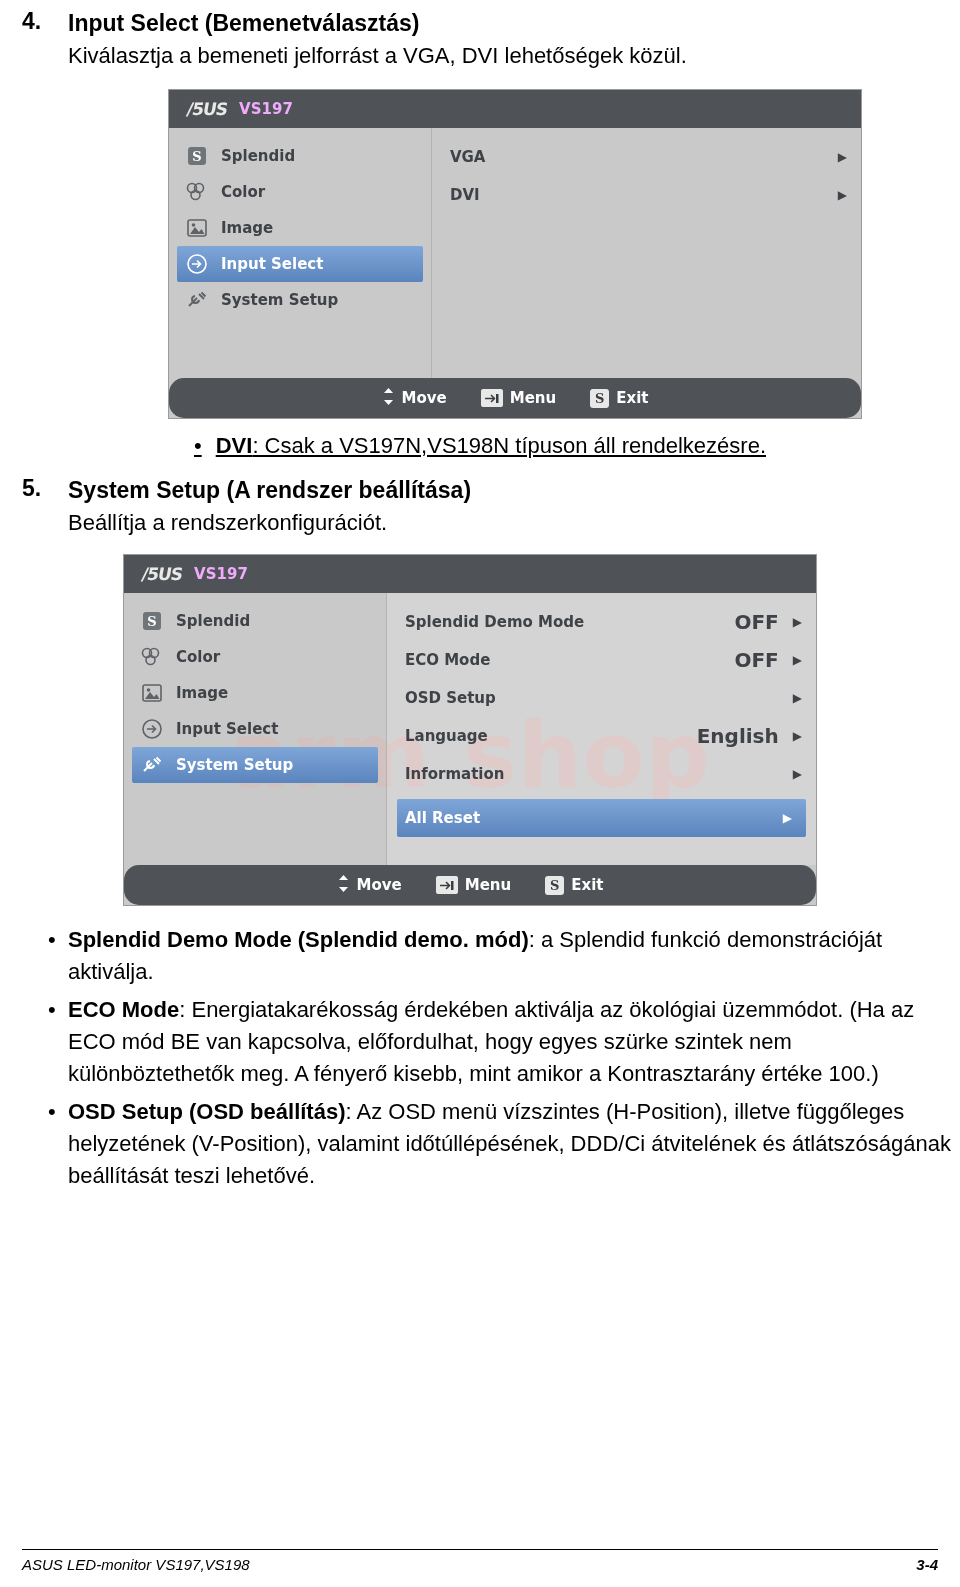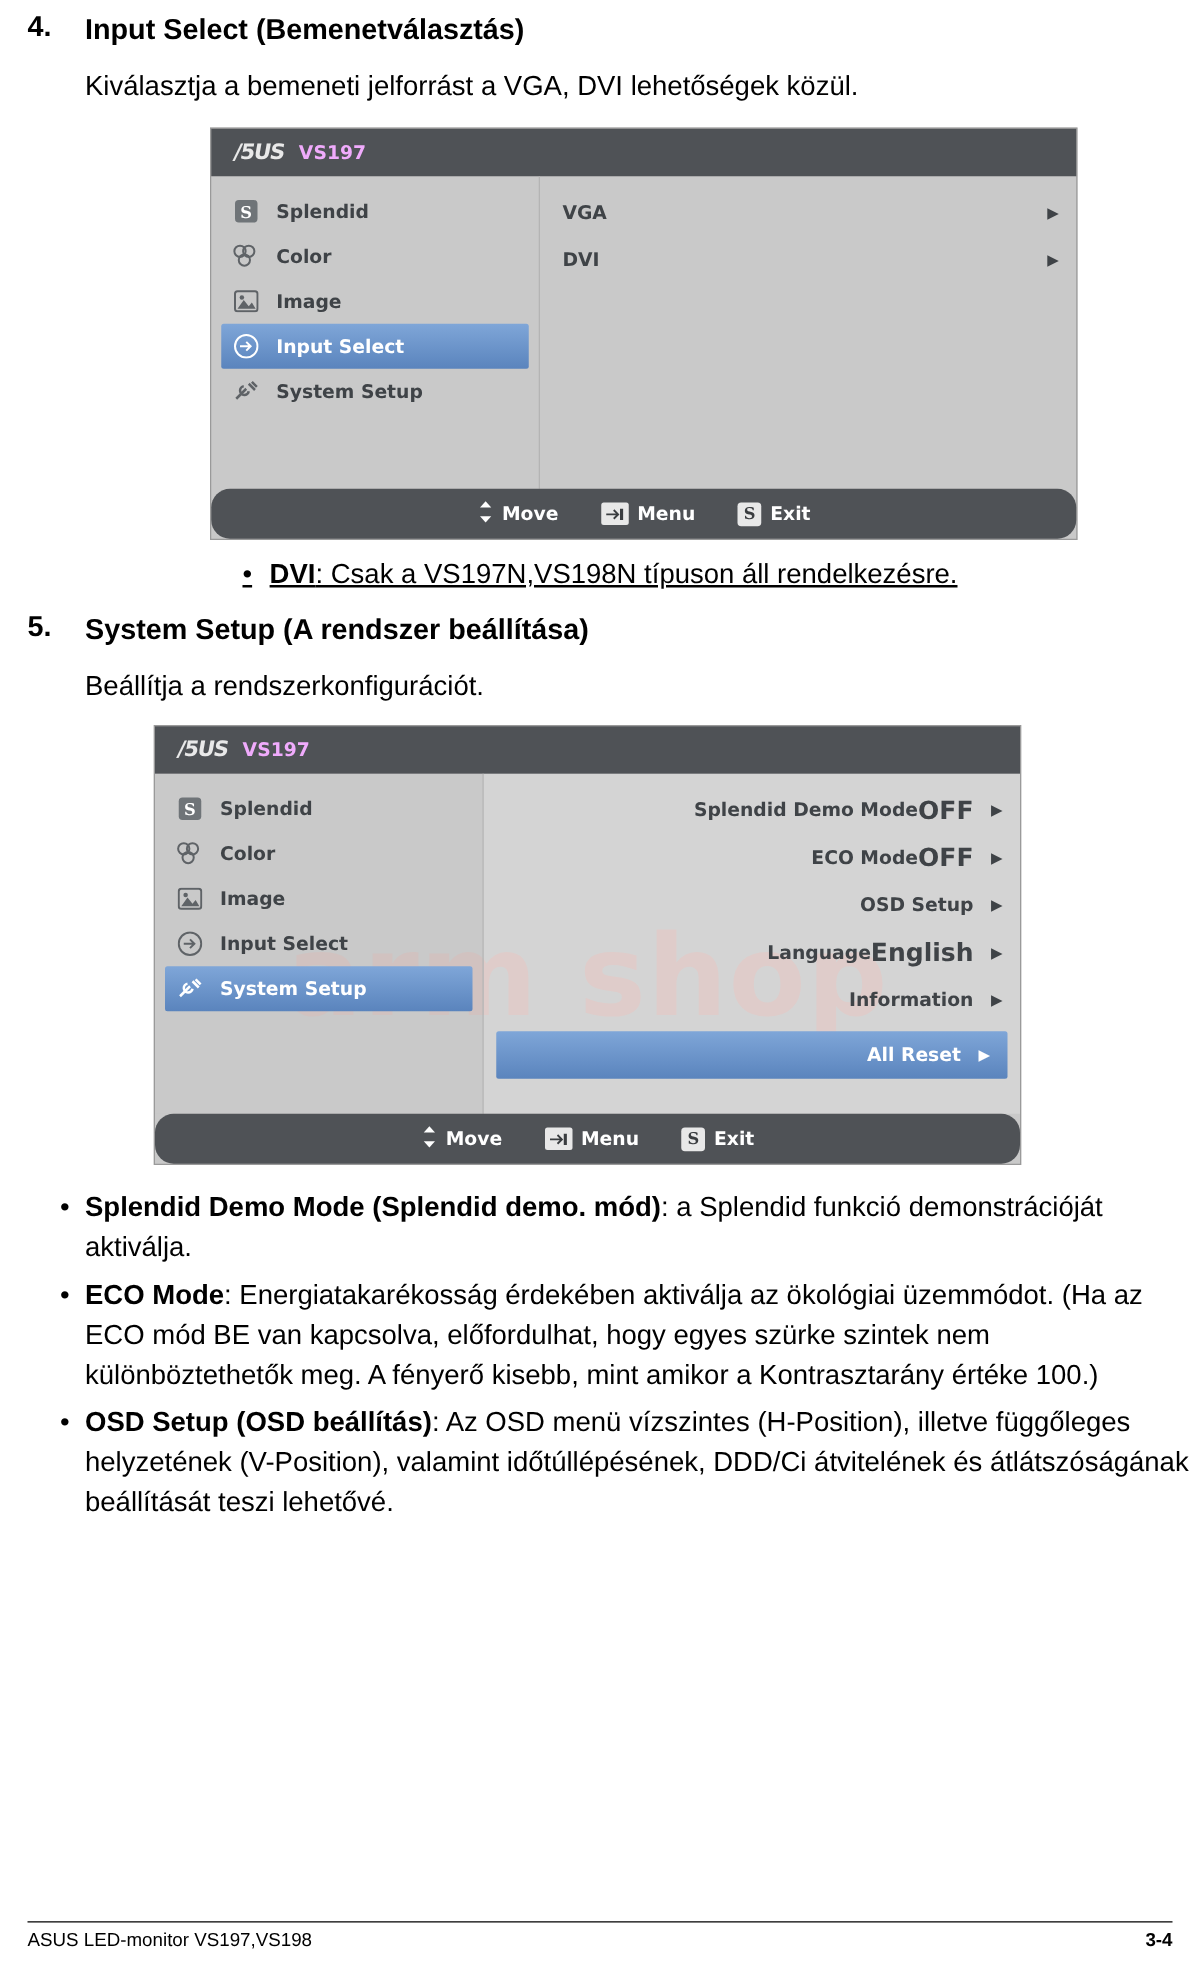--- a/index.html
+++ b/index.html
@@ -34,21 +34,21 @@
     font-size: 23px;
   }
   .sec-title {
     font-weight: bold;
     font-size: 23px;
     line-height: 30px;
   }
   .sec-desc {
     font-size: 22px;
     line-height: 31px;
-    margin-top: 15px;
+    margin-top: 2px;
   }
 
   
   .osd {
     position: relative;
     font-family: "DejaVu Sans", sans-serif;
     background: #c9c9c9;
     border: 1px solid #9a9a9a;
   }
   .osd-title {
@@ -211,22 +211,23 @@
     text-align: center;
     font-size: 22px;
     margin-top: 8px;
     position: relative;
   }
 
   
   .footer {
     position: absolute;
     left: 0; right: 0;
-    bottom: 34px;
+    bottom: 22px;
     padding: 0 22px;
+    font-style: italic;
   }
   .footer-line {
     border-top: 1.5px solid #000;
     padding-top: 6px;
     display: flex;
     justify-content: space-between;
     font-size: 15px;
   }
   .footer-line .pg { font-weight: bold; }
 </style>
@@ -406,21 +407,21 @@
           <span class="osd-ic">
             <svg width="22" height="20" viewBox="0 0 22 20">
                 <path d="M3 16 L11 8 M9 6 a3.5 3.5 0 1 0 4 4" fill="none" stroke="#ffffff" stroke-width="2"></path>
                 <path d="M13 4 L18 9 M15.5 2.5 L19.5 6.5" stroke="#ffffff" stroke-width="2" fill="none"></path>
               </svg>
           </span>
           <span>System Setup</span>
         </div>
 
       </div>
-      <div class="osd-right" style="background:rgba(227,227,227,0.45);text-align:right;">
+      <div class="osd-right" style="background:rgba(227,227,227,0.45);">
         <div class="osd-row">
           <span class="lbl">Splendid Demo Mode</span>
           <span class="val">OFF</span>
           <span class="arr">▶</span>
         </div>
         <div class="osd-row">
           <span class="lbl">ECO Mode</span>
           <span class="val">OFF</span>
           <span class="arr">▶</span>
         </div>

